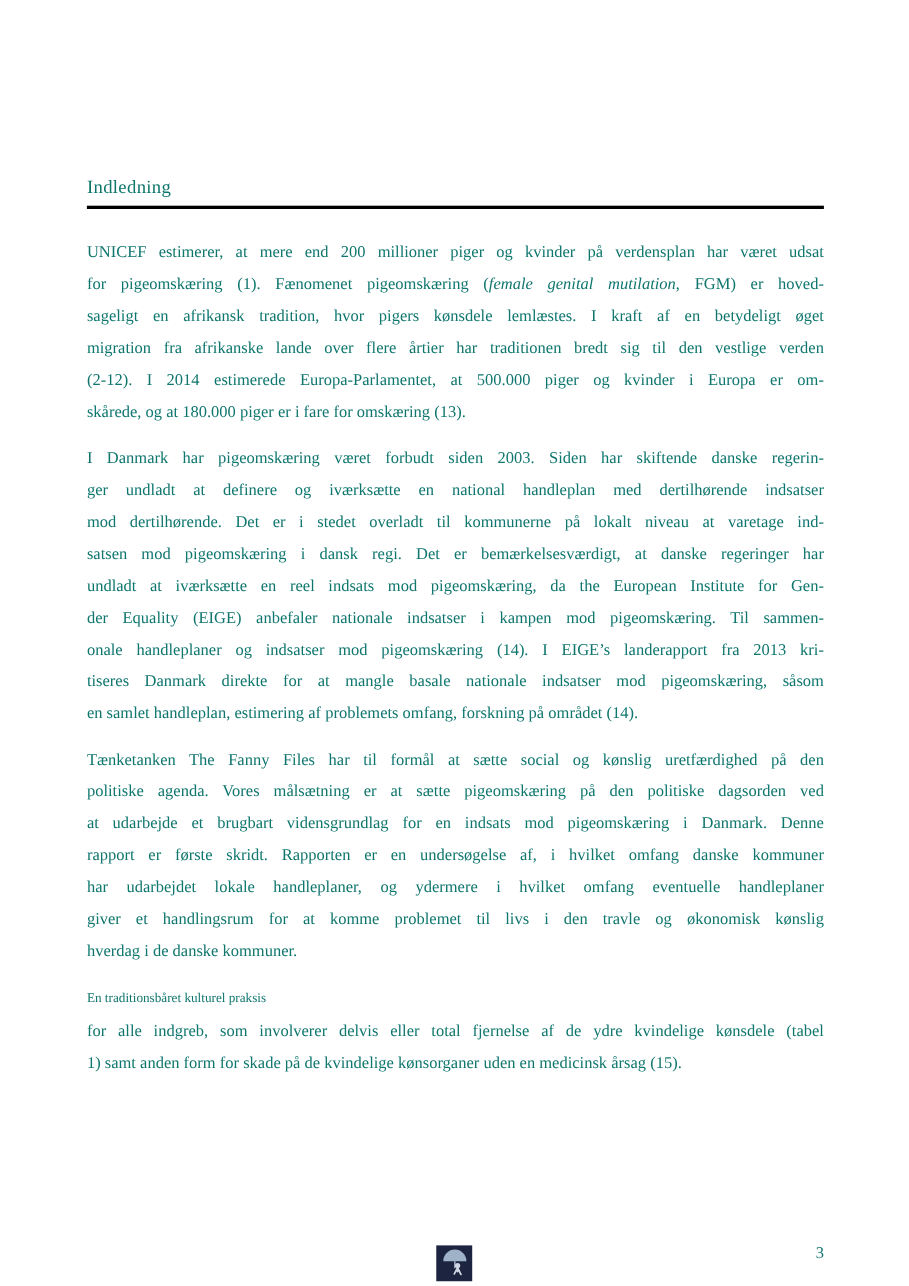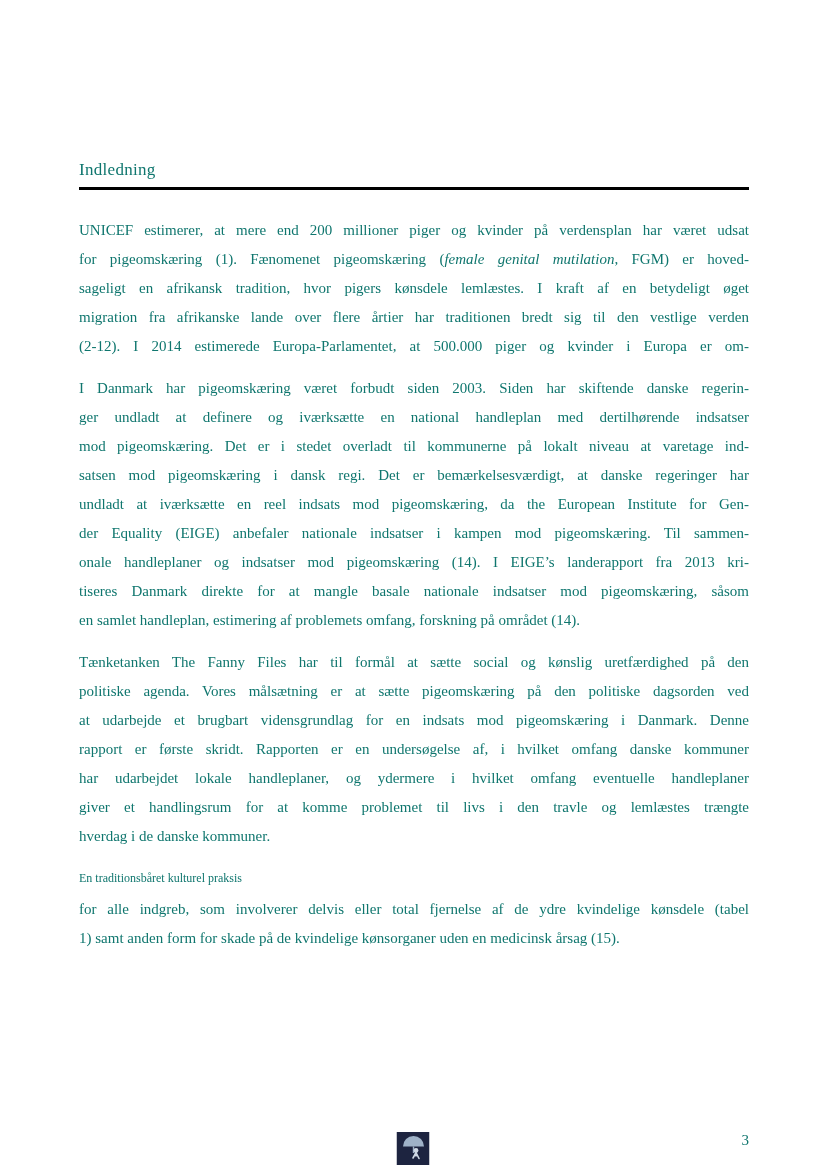--- a/index.html
+++ b/index.html
@@ -78,39 +78,40 @@
     <div class="rule"></div>
   </div>
 
   <div class="body-content">
       <div class="paragraph">
         <div class="line"><span>UNICEF estimerer, at mere end 200 millioner piger og kvinder på verdensplan har været udsat</span></div>
         <div class="line"><span>for pigeomskæring (1). Fænomenet pigeomskæring (</span><span class="italic">female genital mutilation</span><span>, FGM) er hoved-</span></div>
         <div class="line"><span>sageligt en afrikansk tradition, hvor pigers kønsdele lemlæstes. I kraft af en betydeligt øget</span></div>
         <div class="line"><span>migration fra afrikanske lande over flere årtier har traditionen bredt sig til den vestlige verden</span></div>
         <div class="line"><span>(2-12). I 2014 estimerede Europa-Parlamentet, at 500.000 piger og kvinder i Europa er om-</span></div>
+        <div class="line lastline"><span>skårede, og at 180.000 piger er i fare for omskæring (13).</span></div>
       </div>
       <div class="paragraph">
         <div class="line"><span>I Danmark har pigeomskæring været forbudt siden 2003. Siden har skiftende danske regerin-</span></div>
         <div class="line"><span>ger undladt at definere og iværksætte en national handleplan med dertilhørende indsatser</span></div>
-        <div class="line"><span>mod pigeomskæring. Det er i stedet overladt til kommunerne på lokalt niveau at varetage ind-</span></div>
+        <div class="line"><span>mod dertilhørende. Det er i stedet overladt til kommunerne på lokalt niveau at varetage ind-</span></div>
         <div class="line"><span>satsen mod pigeomskæring i dansk regi. Det er bemærkelsesværdigt, at danske regeringer har</span></div>
         <div class="line"><span>undladt at iværksætte en reel indsats mod pigeomskæring, da the European Institute for Gen-</span></div>
         <div class="line"><span>der Equality (EIGE) anbefaler nationale indsatser i kampen mod pigeomskæring. Til sammen-</span></div>
         <div class="line"><span>onale handleplaner og indsatser mod pigeomskæring (14). I EIGE’s landerapport fra 2013 kri-</span></div>
         <div class="line"><span>tiseres Danmark direkte for at mangle basale nationale indsatser mod pigeomskæring, såsom</span></div>
         <div class="line lastline"><span>en samlet handleplan, estimering af problemets omfang, forskning på området (14).</span></div>
       </div>
       <div class="paragraph">
         <div class="line"><span>Tænketanken The Fanny Files har til formål at sætte social og kønslig uretfærdighed på den</span></div>
         <div class="line"><span>politiske agenda. Vores målsætning er at sætte pigeomskæring på den politiske dagsorden ved</span></div>
         <div class="line"><span>at udarbejde et brugbart vidensgrundlag for en indsats mod pigeomskæring i Danmark. Denne</span></div>
         <div class="line"><span>rapport er første skridt. Rapporten er en undersøgelse af, i hvilket omfang danske kommuner</span></div>
         <div class="line"><span>har udarbejdet lokale handleplaner, og ydermere i hvilket omfang eventuelle handleplaner</span></div>
-        <div class="line"><span>giver et handlingsrum for at komme problemet til livs i den travle og lemlæstes trængte</span></div>
+        <div class="line"><span>giver et handlingsrum for at komme problemet til livs i den travle og økonomisk kønslig</span></div>
         <div class="line lastline"><span>hverdag i de danske kommuner.</span></div>
       </div>
       <div class="subheading">En traditionsbåret kulturel praksis</div>
       <div class="paragraph">
         <div class="line"><span>for alle indgreb, som involverer delvis eller total fjernelse af de ydre kvindelige kønsdele (tabel</span></div>
         <div class="line lastline"><span>1) samt anden form for skade på de kvindelige kønsorganer uden en medicinsk årsag (15).</span></div>
       </div>
     </div>
 
   <span class="logo">

